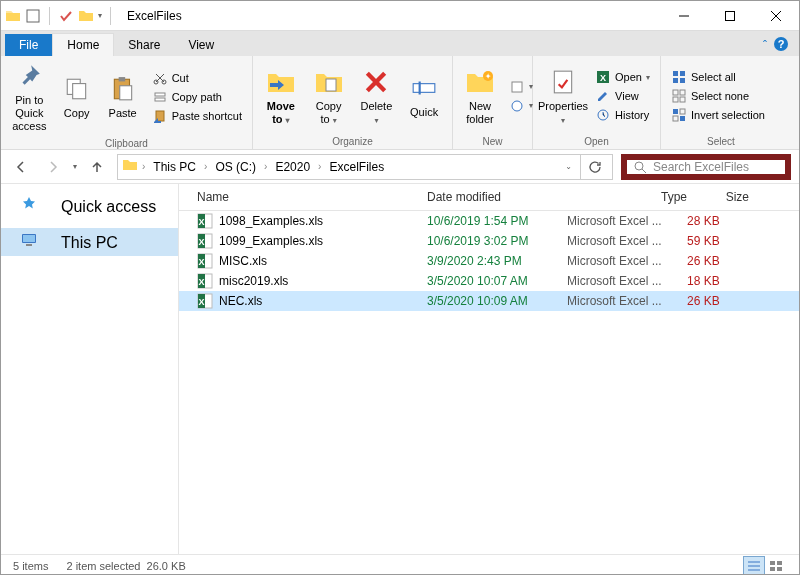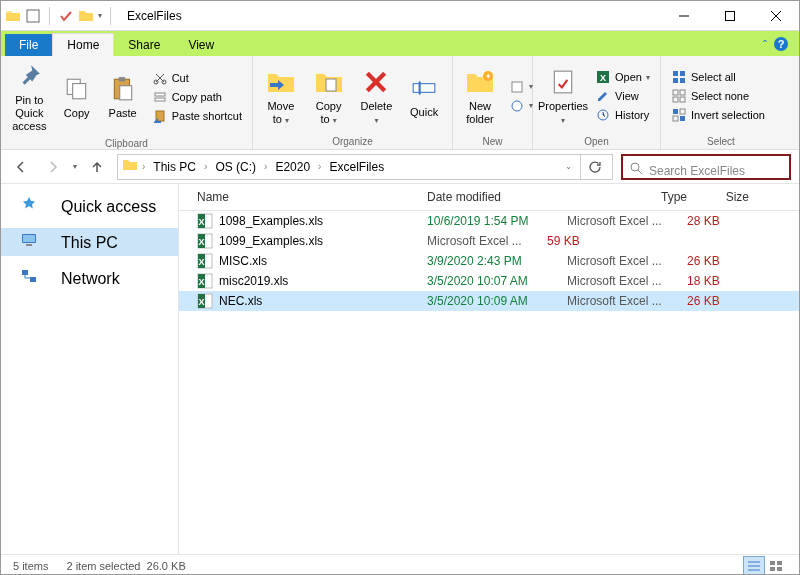--- a/index.html
+++ b/index.html
@@ -6,21 +6,21 @@
   body { width: 800px; height: 575px; background: #fff; overflow: hidden; border: 1px solid #999; }
   
   .titlebar { height: 30px; display: flex; align-items: center; background: #fff; border-bottom: 1px solid #ddd; }
   .titlebar-left { display: flex; align-items: center; padding: 0 4px; gap: 4px; }
   .titlebar-icon { width: 16px; height: 16px; display: inline-flex; align-items: center; justify-content: center; }
   .titlebar-title { font-size: 12px; padding-left: 8px; }
   .titlebar-sep { width: 1px; height: 18px; background: #ccc; margin: 0 4px; }
   .titlebar-spacer { flex: 1; }
   .winbtn { width: 46px; height: 30px; display: flex; align-items: center; justify-content: center; cursor: pointer; }
   
-  .tabs { height: 25px; display: flex; align-items: flex-end; background: #bef264; padding-left: 4px; }
+  .tabs { height: 25px; display: flex; align-items: flex-end; background: #e5e5e5; padding-left: 4px; }
   .tab { padding: 4px 14px; font-size: 12px; cursor: pointer; }
   .tab.file { background: #1979ca; color: #fff; }
   .tab.active { background: #f5f5f5; border: 1px solid #ddd; border-bottom: none; }
   .tabs-spacer { flex: 1; }
   .tab-help { padding: 0 10px; display: flex; align-items: center; gap: 6px; }
   
   .ribbon { height: 94px; background: #f5f5f5; border-bottom: 1px solid #ddd; display: flex; font-size: 11px; }
   .group { border-right: 1px solid #ddd; display: flex; flex-direction: column; }
   .group-body { flex: 1; display: flex; align-items: center; padding: 2px 6px; gap: 4px; }
   .group-label { text-align: center; color: #666; font-size: 10px; padding-bottom: 2px; }
@@ -31,21 +31,21 @@
   .smallbtn { display: flex; align-items: center; gap: 4px; padding: 1px 4px; cursor: pointer; font-size: 11px; white-space: nowrap; }
   .smallicon { width: 16px; height: 16px; display: flex; align-items: center; justify-content: center; }
   
   .navbar { height: 34px; display: flex; align-items: center; padding: 3px 8px; gap: 8px; border-bottom: 1px solid #e5e5e5; }
   .navbtn { width: 24px; height: 24px; display: flex; align-items: center; justify-content: center; cursor: pointer; color: #666; }
   .navbtn.disabled { color: #ccc; }
   .addressbar { flex: 1; height: 26px; border: 1px solid #ccc; display: flex; align-items: center; padding: 0 4px; font-size: 12px; gap: 2px; }
   .crumb { padding: 2px 4px; cursor: pointer; display: flex; align-items: center; gap: 2px; }
   .crumb-sep { color: #888; font-size: 10px; padding: 0 2px; }
   .refreshbtn { width: 28px; display: flex; align-items: center; justify-content: center; cursor: pointer; }
-  .searchbox { width: 170px; height: 26px; border: 2px solid #7f1d1d; display: flex; align-items: flex-end; padding: 0 6px; gap: 6px; font-size: 12px; color: #888; }
+  .searchbox { width: 170px; height: 26px; border: 6px solid #7f1d1d; display: flex; align-items: flex-start; padding: 0 6px; gap: 6px; font-size: 12px; color: #888; }
   
   .main { display: flex; height: 370px; }
   .sidebar { width: 178px; border-right: 1px solid #e5e5e5; padding: 8px 0; }
   .sideitem { display: flex; align-items: flex-end; gap: 24px; padding: 4px 12px 4px 20px; font-size: 16px; cursor: pointer; }
   .sideitem.selected { background: #cce4f7; }
   
   .filelist { flex: 1; }
   .listhead { display: flex; padding: 6px 0; border-bottom: 1px solid #e5e5e5; font-size: 12px; color: #333; }
   .col-name { width: 248px; padding-left: 18px; }
   .col-date { width: 140px; }
@@ -200,21 +200,21 @@
 
   <div class="group" style="width:200px;">
     <div class="group-body">
       <div class="bigbtn">
         <div class="bigicon">
             <svg width="30" height="26" viewBox="0 0 30 26">
               <path fill="#ffd55a" d="M2 5h8l3 3h15v15H2z"></path>
               <path fill="#3b76c4" d="M4 14h8v-3l6 5-6 5v-3H4z"></path>
             </svg>
           </div>
-        <div class="biglabel" style="white-space:pre-line;"><span>Move
+        <div class="biglabel" style="white-space:pre-line;font-weight:bold;"><span>Move
 to</span> <span class="chev-down">▾</span></div>
       </div>
       <div class="bigbtn">
         <div class="bigicon">
             <svg width="30" height="26" viewBox="0 0 30 26">
               <path fill="#ffd55a" d="M2 5h8l3 3h15v15H2z"></path>
               <rect x="12" y="10" width="10" height="12" fill="#fff" stroke="#888"></rect>
             </svg>
           </div>
         <div class="biglabel" style="white-space:pre-line;"><span>Copy
@@ -427,28 +427,20 @@
     <div style="height:8px;"></div>
     <div class="sideitem selected">
       <span><svg width="16" height="16" viewBox="0 0 16 16">
             <rect x="1" y="2" width="14" height="9" fill="#3b76c4" rx="1"></rect>
             <rect x="2" y="3" width="12" height="7" fill="#8cc4f0"></rect>
             <rect x="5" y="12" width="6" height="2" fill="#888"></rect>
           </svg></span>
       <span>This PC</span>
     </div>
     <div style="height:8px;"></div>
-    <div class="sideitem">
-      <span><svg width="16" height="16" viewBox="0 0 16 16">
-            <rect x="1" y="2" width="6" height="5" fill="#3b76c4"></rect>
-            <rect x="9" y="9" width="6" height="5" fill="#3b76c4"></rect>
-            <path stroke="#3b76c4" fill="none" d="M4 7v3h8V9"></path>
-          </svg></span>
-      <span>Network</span>
-    </div>
   </div>
   <div class="filelist">
     <div class="listhead">
       <div class="col-name">Name</div>
       <div class="col-date">Date modified</div>
       <div class="col-type">Type</div>
       <div class="col-size">Size</div>
     </div>
     <div id="file-rows">
         <div class="listrow">
@@ -466,20 +458,21 @@
         </div>
         <div class="listrow">
           <div class="cell-name">
             <span class="fileicon"><svg width="16" height="16" viewBox="0 0 16 16">
                 <rect x="1" y="1" width="14" height="14" fill="#fff" stroke="#bbb"></rect>
                 <rect x="1" y="1" width="7" height="14" fill="#217346"></rect>
                 <text x="4.5" y="12" font-size="9" fill="#fff" text-anchor="middle" font-weight="bold">X</text>
               </svg></span>
             <span>1099_Examples.xls</span>
           </div>
+          <div class="cell-date">10/6/2019 3:02 PM</div>
           <div class="cell-type">Microsoft Excel ...</div>
           <div class="cell-size">59 KB</div>
         </div>
         <div class="listrow">
           <div class="cell-name">
             <span class="fileicon"><svg width="16" height="16" viewBox="0 0 16 16">
                 <rect x="1" y="1" width="14" height="14" fill="#fff" stroke="#bbb"></rect>
                 <rect x="1" y="1" width="7" height="14" fill="#217346"></rect>
                 <text x="4.5" y="12" font-size="9" fill="#fff" text-anchor="middle" font-weight="bold">X</text>
               </svg></span>

